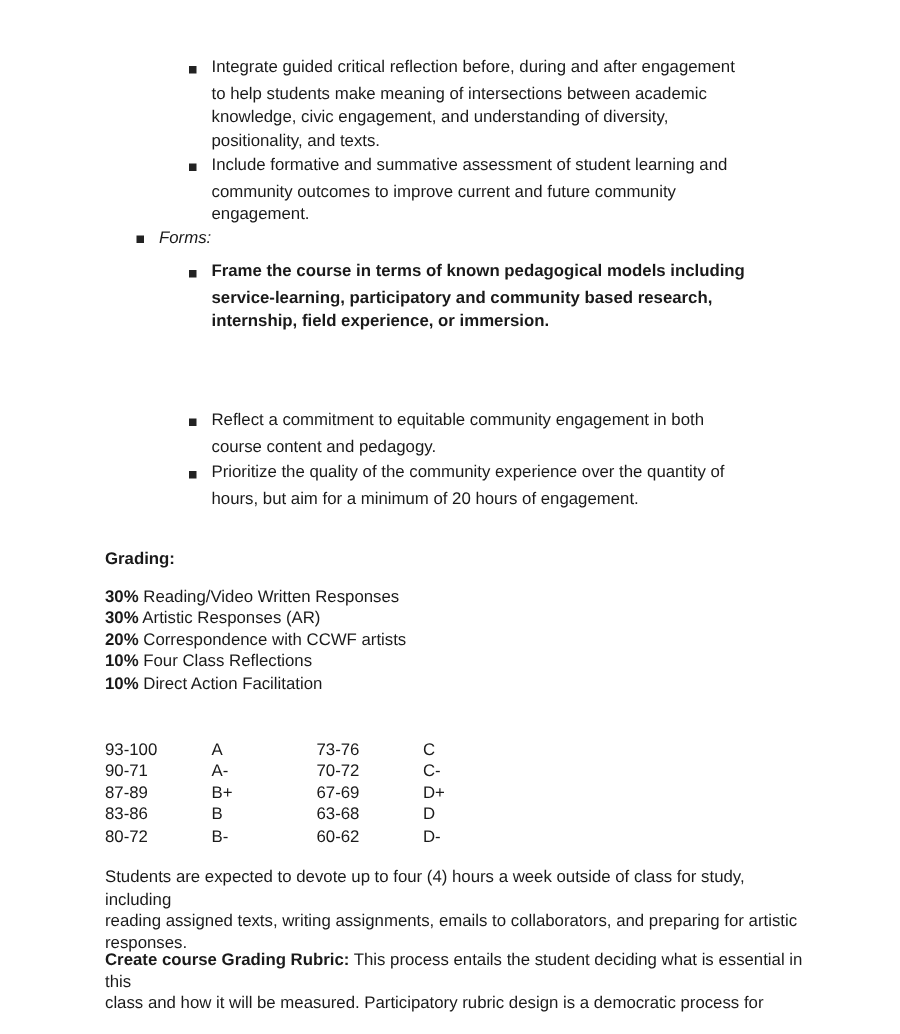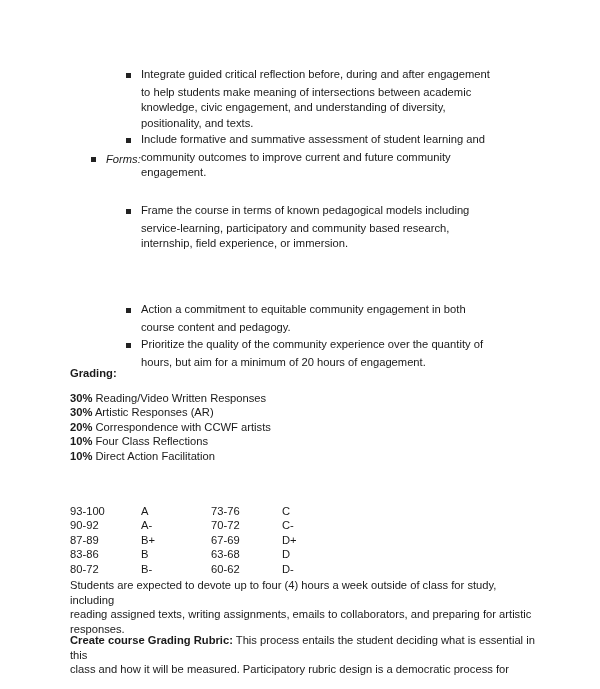--- a/index.html
+++ b/index.html
@@ -2,33 +2,33 @@
 <html><head>
 <meta charset="utf-8">
 <style>
   html, body { margin: 0; padding: 0; background: #ffffff; }
   body {
     width: 600px; height: 689px; overflow: hidden; position: relative;
     font-family: "Liberation Sans", "DejaVu Sans", sans-serif;
     color: #1a1a1a; font-size: 11.2px;
   }
   .page { position: absolute; left: 0; top: 0; width: 600px; height: 689px; }
-  .bullet-item { position: absolute; line-height: 15.5px; margin-top: 29px; }
+  .bullet-item { position: absolute; line-height: 15.5px; }
   .bullet-item .line { display: block; white-space: nowrap; }
   .bullet-item .line.first { margin-bottom: 2px; }
   .sq {
     position: absolute; width: 5px; height: 5px; background: #222;
   }
   .forms { position: absolute; left: 106px; top: 152px; font-style: italic; line-height: 15px; }
   .grading-title { position: absolute; left: 70px; top: 367px; font-weight: bold; }
   .weights { position: absolute; left: 70px; top: 391px; line-height: 14.4px; }
   .weights b { font-weight: bold; }
   .scale { position: absolute; left: 70px; top: 492px; line-height: 14.4px; }
   .scale .row { position: relative; height: 14.4px; }
-  .scale .c { position: absolute; top: 12px; white-space: nowrap; text-align: right; }
+  .scale .c { position: absolute; top: 1px; white-space: nowrap; text-align: right; }
   .para { position: absolute; left: 70px; width: 470px; line-height: 14.6px; }
   .para b { font-weight: bold; }
 </style>
 </head>
 <body>
 
 <div class="page">
 
   <div class="bullet-item" style="left:141px; top:38px;">
     <span class="sq" style="left:-15px; top:6px;"></span>
@@ -43,31 +43,31 @@
     <span class="line first">Include formative and summative assessment of student learning and</span>
     <span class="line">community outcomes to improve current and future community</span>
     <span class="line">engagement.</span>
   </div>
 
   <div class="forms">
     <span class="sq" style="left:-15px; top:5px;"></span>
     <span>Forms:</span>
   </div>
 
-  <div class="bullet-item" style="left:141px; top:174px;">
+  <div class="bullet-item" style="left:141px; top:174px;font-weight:bold;">
     <span class="sq" style="left:-15px; top:6px;"></span>
     <span class="line first">Frame the course in terms of known pedagogical models including</span>
     <span class="line">service-learning, participatory and community based research,</span>
     <span class="line">internship, field experience, or immersion.</span>
   </div>
 
 
   <div class="bullet-item" style="left:141px; top:273px;">
     <span class="sq" style="left:-15px; top:6px;"></span>
-    <span class="line first">Action a commitment to equitable community engagement in both</span>
+    <span class="line first">Reflect a commitment to equitable community engagement in both</span>
     <span class="line">course content and pedagogy.</span>
   </div>
 
   <div class="bullet-item" style="left:141px; top:308px;">
     <span class="sq" style="left:-15px; top:6px;"></span>
     <span class="line first">Prioritize the quality of the community experience over the quantity of</span>
     <span class="line">hours, but aim for a minimum of 20 hours of engagement.</span>
   </div>
 
   <div class="grading-title">Grading:</div>
@@ -81,21 +81,21 @@
   </div>
 
   <div class="scale">
     <div class="row">
       <span class="c" style="left:0">93-100</span>
       <span class="c" style="left:71px">A</span>
       <span class="c" style="left:141px">73-76</span>
       <span class="c" style="left:212px">C</span>
     </div>
     <div class="row">
-      <span class="c" style="left:0">90-92</span>
+      <span class="c" style="left:0">90-71</span>
       <span class="c" style="left:71px">A-</span>
       <span class="c" style="left:141px">70-72</span>
       <span class="c" style="left:212px">C-</span>
     </div>
     <div class="row">
       <span class="c" style="left:0">87-89</span>
       <span class="c" style="left:71px">B+</span>
       <span class="c" style="left:141px">67-69</span>
       <span class="c" style="left:212px">D+</span>
     </div>

